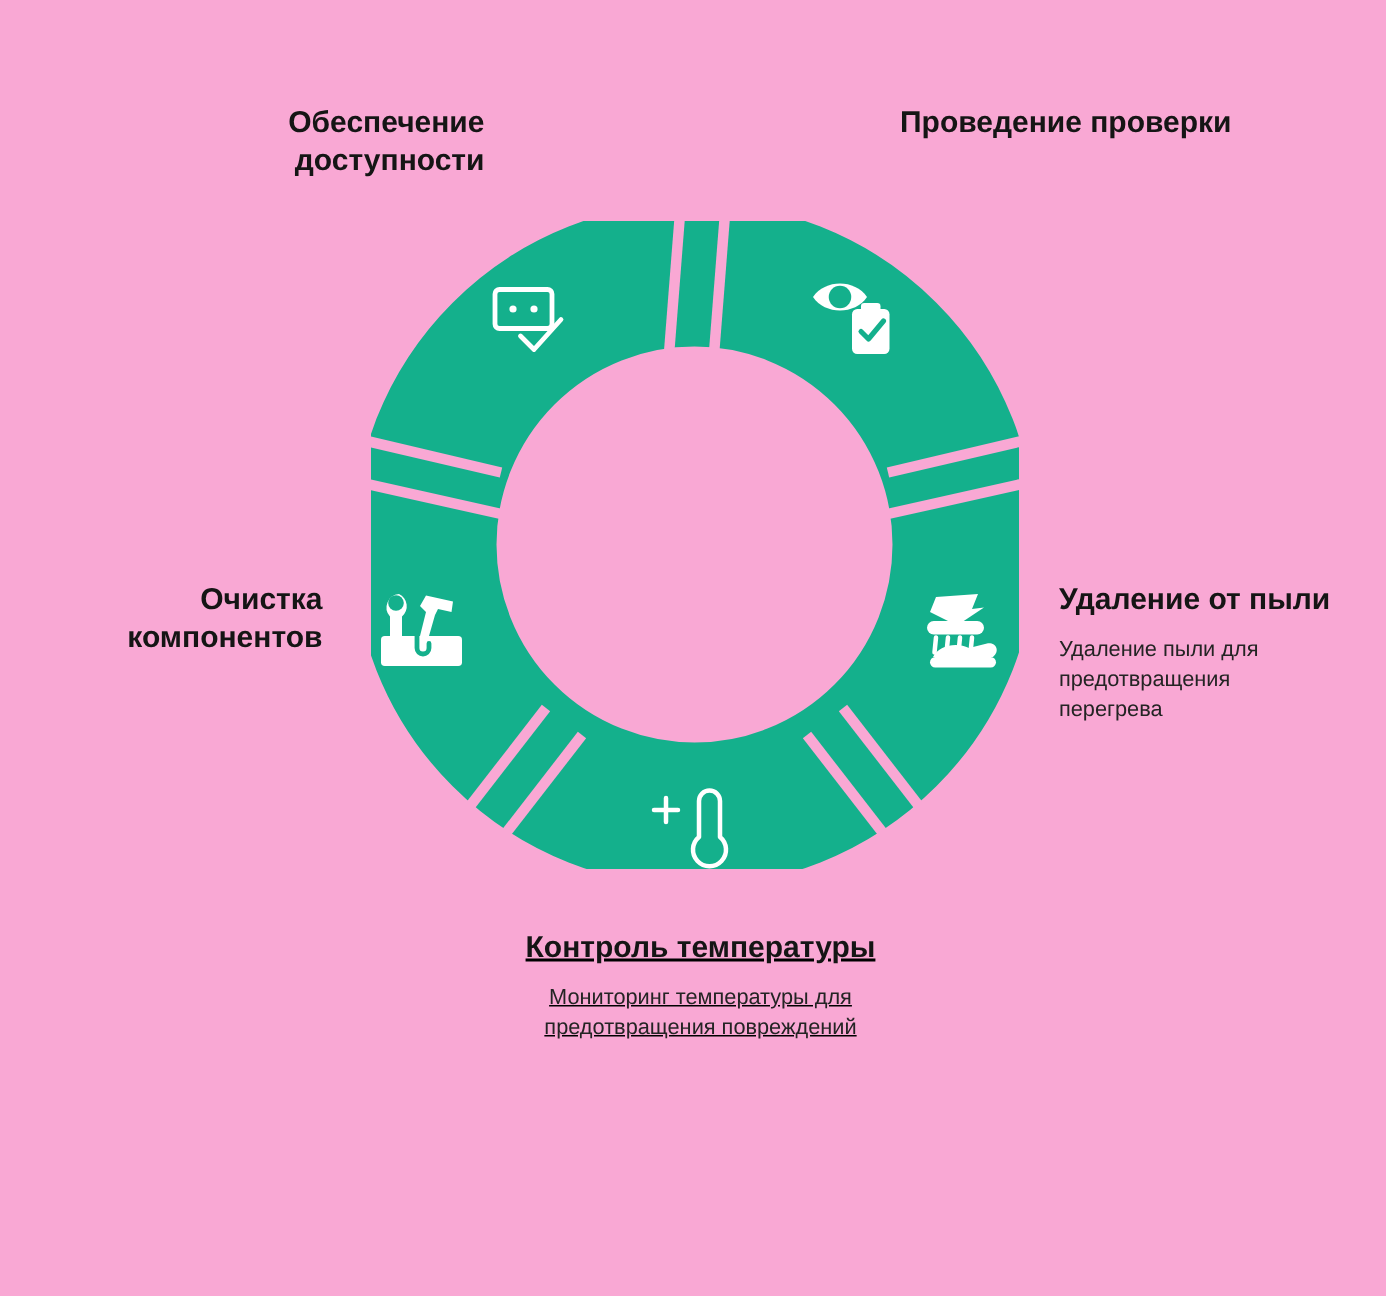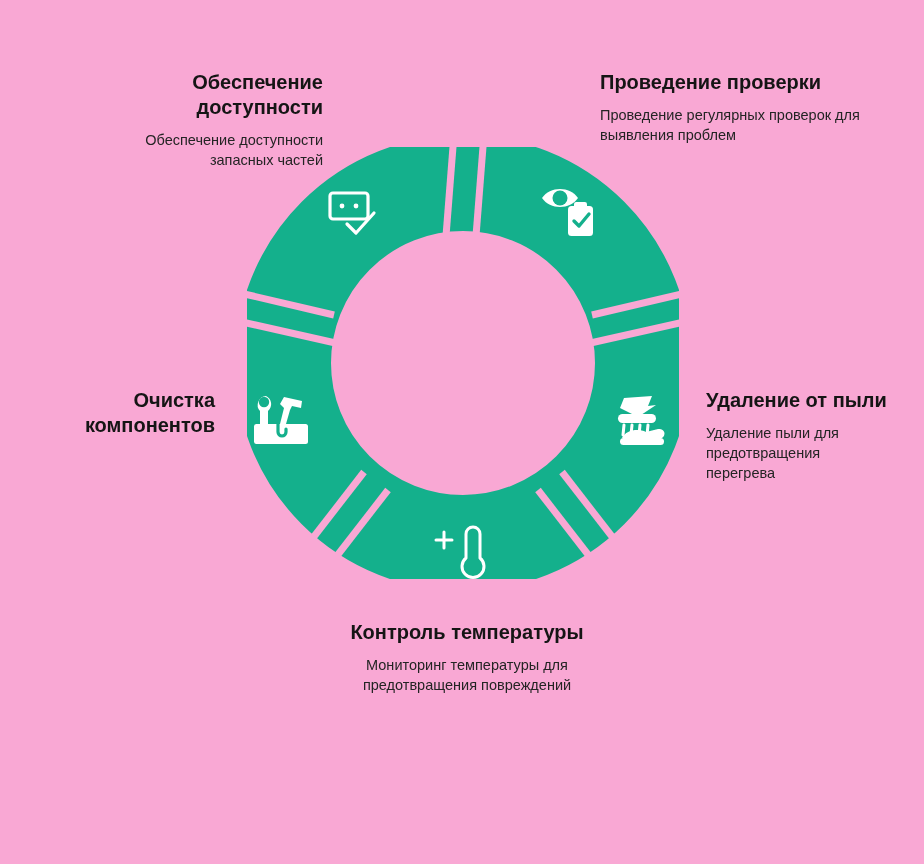--- a/index.html
+++ b/index.html
@@ -60,21 +60,21 @@
   }
   .label-desc {
     font-size: 14.5px;
     font-weight: normal;
     color: #242424;
     line-height: 1.38;
     margin: 0;
   }
   .align-right { text-align: right; }
   .align-left  { text-align: left; }
-  .align-center{ text-align: center; }
+  .align-center{ text-align: center; text-decoration: underline; }
 
   
   #block-availability { left: 80px;  top: 70px;  width: 243px; }
   #block-inspections  { left: 600px; top: 70px;  width: 270px; }
   #block-dust         { left: 706px; top: 388px; width: 185px; }
   #block-components   { left: 38px;  top: 388px; width: 177px; }
   #block-temperature  { left: 322px; top: 620px; width: 290px; }
 </style>
 </head>
 <body>
@@ -152,26 +152,24 @@
         <circle cx="12" cy="8" r="5.2" fill="#14B08C"></circle>
         <path d="M32 3 L50 7 L49 14 L40 12 L38 16 L34 30 h-6 L32 14 L28 10 Z"></path>
         <rect x="2" y="30" width="54" height="20" rx="2.5"></rect>
         <path d="M26 30 v8 a4 4 0 0 0 8 0 v-3" fill="none" stroke="#14B08C" stroke-width="3.2" stroke-linecap="round"></path>
       </svg>
     </div>
   </div>
 
   <div class="label-block align-right" id="block-availability">
     <p class="label-title">Обеспечение доступности</p>
-    <p class="label-desc">Обеспечение доступности запасных частей</p>
   </div>
 
   <div class="label-block align-left" id="block-inspections">
     <p class="label-title">Проведение проверки</p>
-    <p class="label-desc">Проведение регулярных проверок для выявления проблем</p>
   </div>
 
   <div class="label-block align-left" id="block-dust">
     <p class="label-title">Удаление от пыли</p>
     <p class="label-desc">Удаление пыли для предотвращения перегрева</p>
   </div>
 
   <div class="label-block align-center" id="block-temperature">
     <p class="label-title">Контроль температуры</p>
     <p class="label-desc">Мониторинг температуры для предотвращения повреждений</p>

